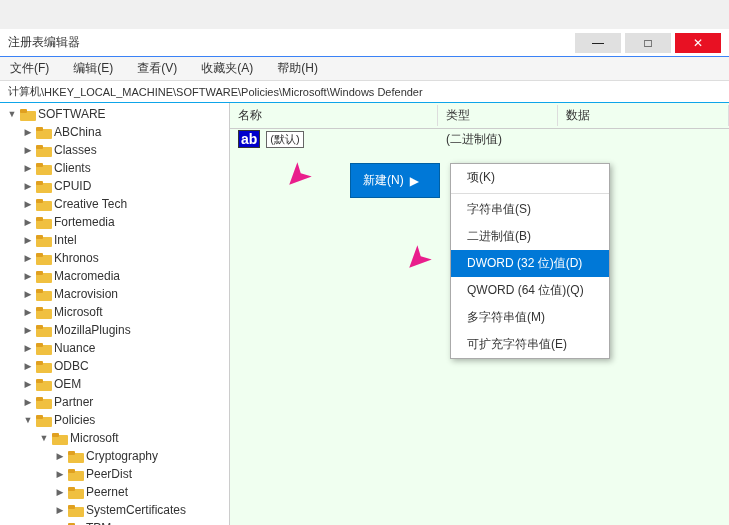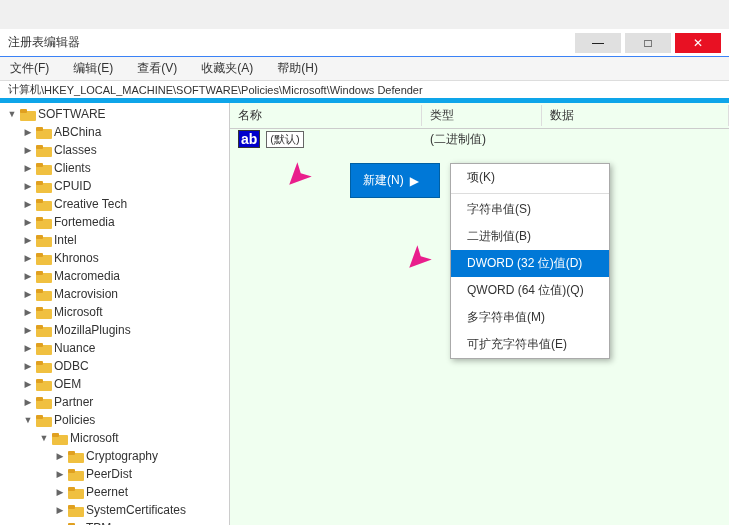--- a/index.html
+++ b/index.html
@@ -54,21 +54,21 @@
     .menu-item {
       padding: 2px 6px;
       cursor: pointer;
       color: #333;
       font-size: 12px;
     }
 
     
     .address-bar {
       background: #fff;
-      border-bottom: 5px solid #0ea5e9;
+      border-bottom: 1px solid #0ea5e9;
       padding: 3px 8px;
       font-size: 11px;
       color: #333;
       height: 22px;
       display: flex;
       align-items: center;
     }
 
     
     .main-content {
@@ -137,21 +137,21 @@
       border-bottom: 1px solid #ccc;
       padding: 2px 0;
     }
     .table-header-cell {
       font-size: 12px;
       color: #333;
       padding: 2px 8px;
       border-right: 1px solid #ddd;
       font-weight: normal;
     }
-    .col-name { width: 192px; }
+    .col-name { width: 208px; }
     .col-type { width: 120px; }
     .col-data { flex: 1; }
 
     
     .table-row {
       display: flex;
       align-items: center;
       height: 20px;
       padding: 0;
     }

